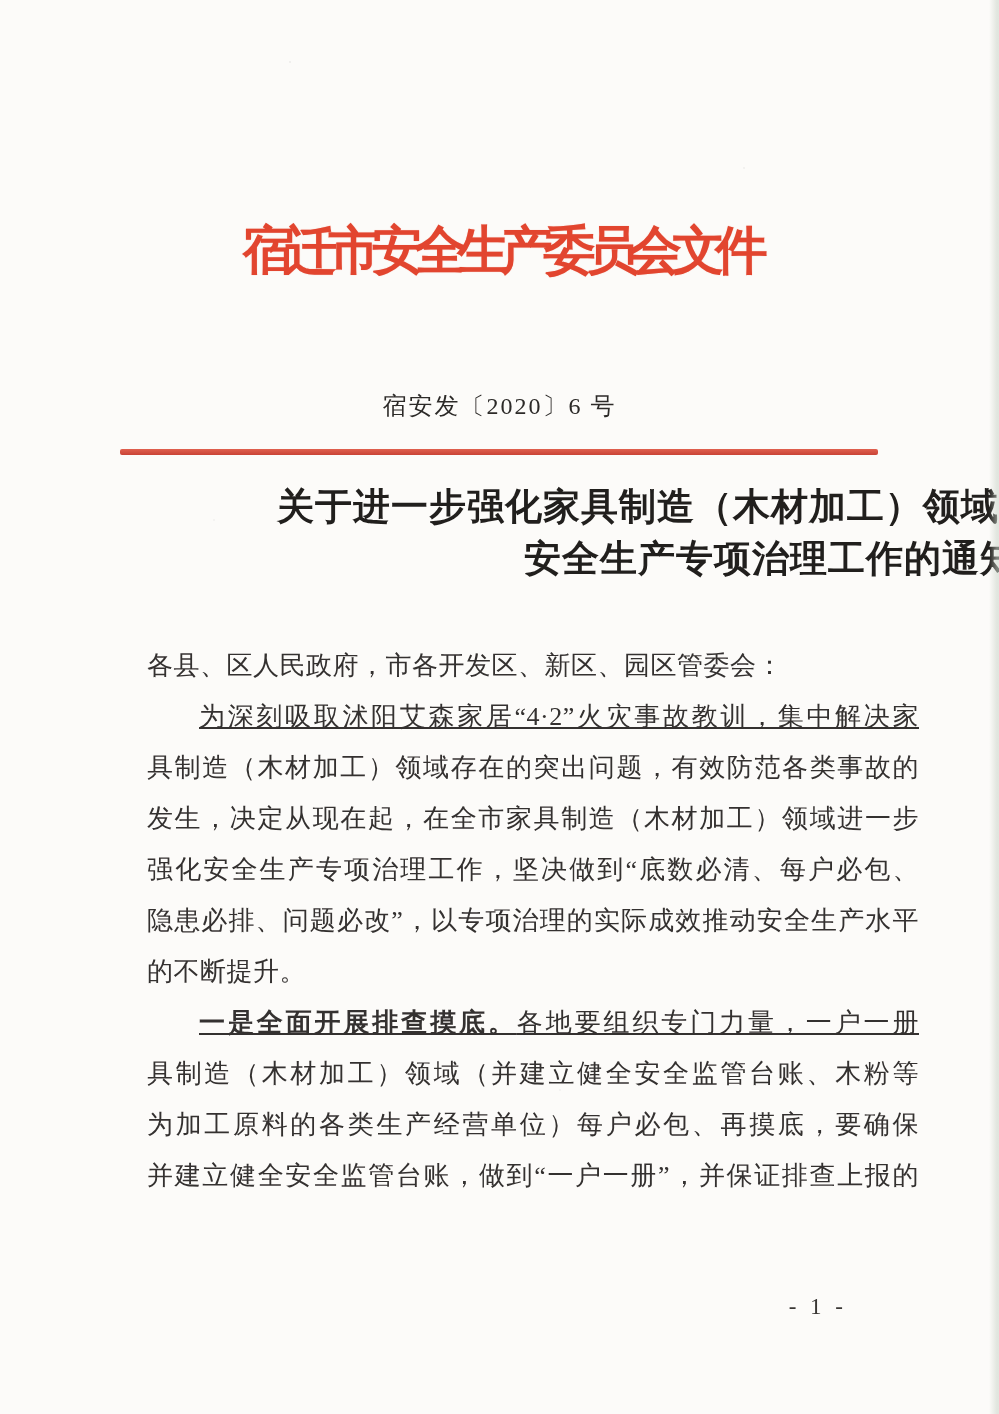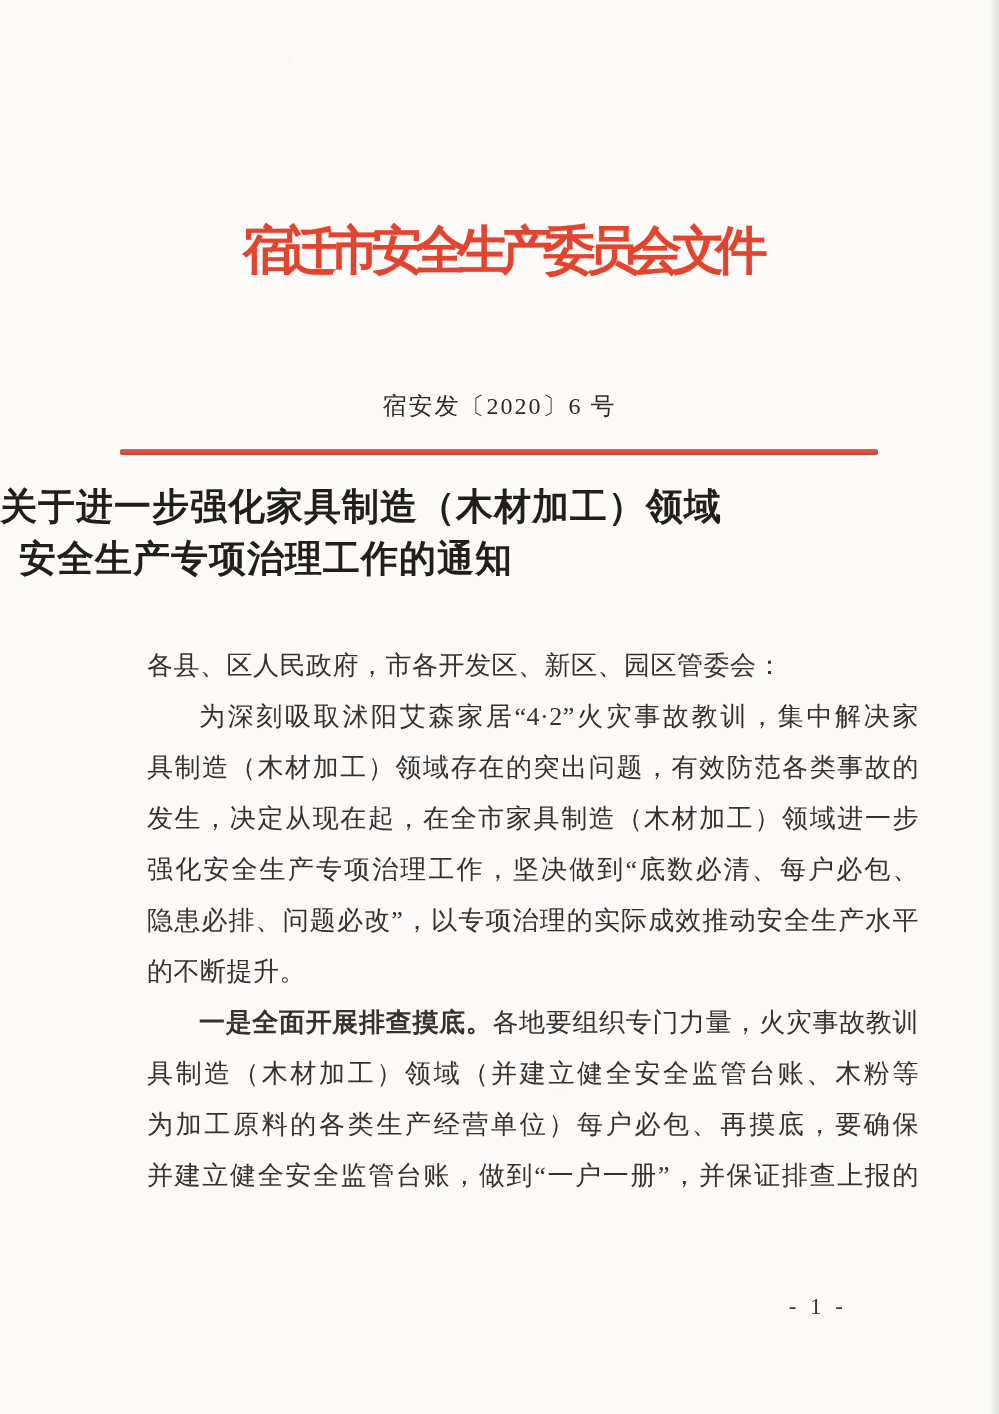--- a/index.html
+++ b/index.html
@@ -44,21 +44,21 @@
     letter-spacing:2px;
   }
   .red-line{
     position:absolute;top:449px;left:120px;
     width:758px;height:6px;
     background:linear-gradient(to bottom,#e0604f,#c94336);
     border-radius:2px;
   }
   .doc-title{
     position:absolute;left:0;width:100%;
-    text-align:left;
+    text-align:right;
     font-size:37px;line-height:46px;
     font-weight:bold;
     color:#211f1d;
     letter-spacing:1px;
     white-space:nowrap;
   }
   .doc-title.l1{top:484px;}
   .doc-title.l2{top:536px;margin-left:19px;}
   .body-text{
     position:absolute;top:640px;left:114px;width:772px;
@@ -67,21 +67,21 @@
   }
   .bl{
     height:51px;line-height:51px;
     font-size:26px;
     text-align:justify;
     text-align-last:justify;
     overflow:hidden;
     letter-spacing:.5px;
   }
   .bl.short{text-align-last:left;}
-  .bl.indent{text-indent:52px;}
+  .bl.indent{text-indent:52px;text-decoration:underline;}
   .bl .lead-bold{font-weight:bold;}
   .page-number{
     position:absolute;top:1292px;right:152px;
     font-size:23px;line-height:30px;
     color:#3a3734;
     letter-spacing:4px;
     white-space:nowrap;
   }
 </style>
 </head>
@@ -99,21 +99,21 @@
   <div class="doc-title l2">安全生产专项治理工作的通知</div>
 
   <div class="body-text">
     <div class="bl short">各县、区人民政府，市各开发区、新区、园区管委会：</div>
     <div class="bl indent">为深刻吸取沭阳艾森家居“4·2”火灾事故教训，集中解决家</div>
     <div class="bl">具制造（木材加工）领域存在的突出问题，有效防范各类事故的</div>
     <div class="bl">发生，决定从现在起，在全市家具制造（木材加工）领域进一步</div>
     <div class="bl">强化安全生产专项治理工作，坚决做到“底数必清、每户必包、</div>
     <div class="bl">隐患必排、问题必改”，以专项治理的实际成效推动安全生产水平</div>
     <div class="bl short">的不断提升。</div>
-    <div class="bl indent"><span class="lead-bold">一是全面开展排查摸底。</span><span>各地要组织专门力量，火灾事故教训</span></div>
+    <div class="bl indent"><span class="lead-bold">一是全面开展排查摸底。</span><span>各地要组织专门力量，一户一册</span></div>
     <div class="bl">具制造（木材加工）领域（并建立健全安全监管台账、木粉等</div>
     <div class="bl">为加工原料的各类生产经营单位）每户必包、再摸底，要确保</div>
     <div class="bl">并建立健全安全监管台账，做到“一户一册”，并保证排查上报的</div>
   </div>
 
   <div class="page-number">- 1 -</div>
 
 </div>
 
 </body></html>

